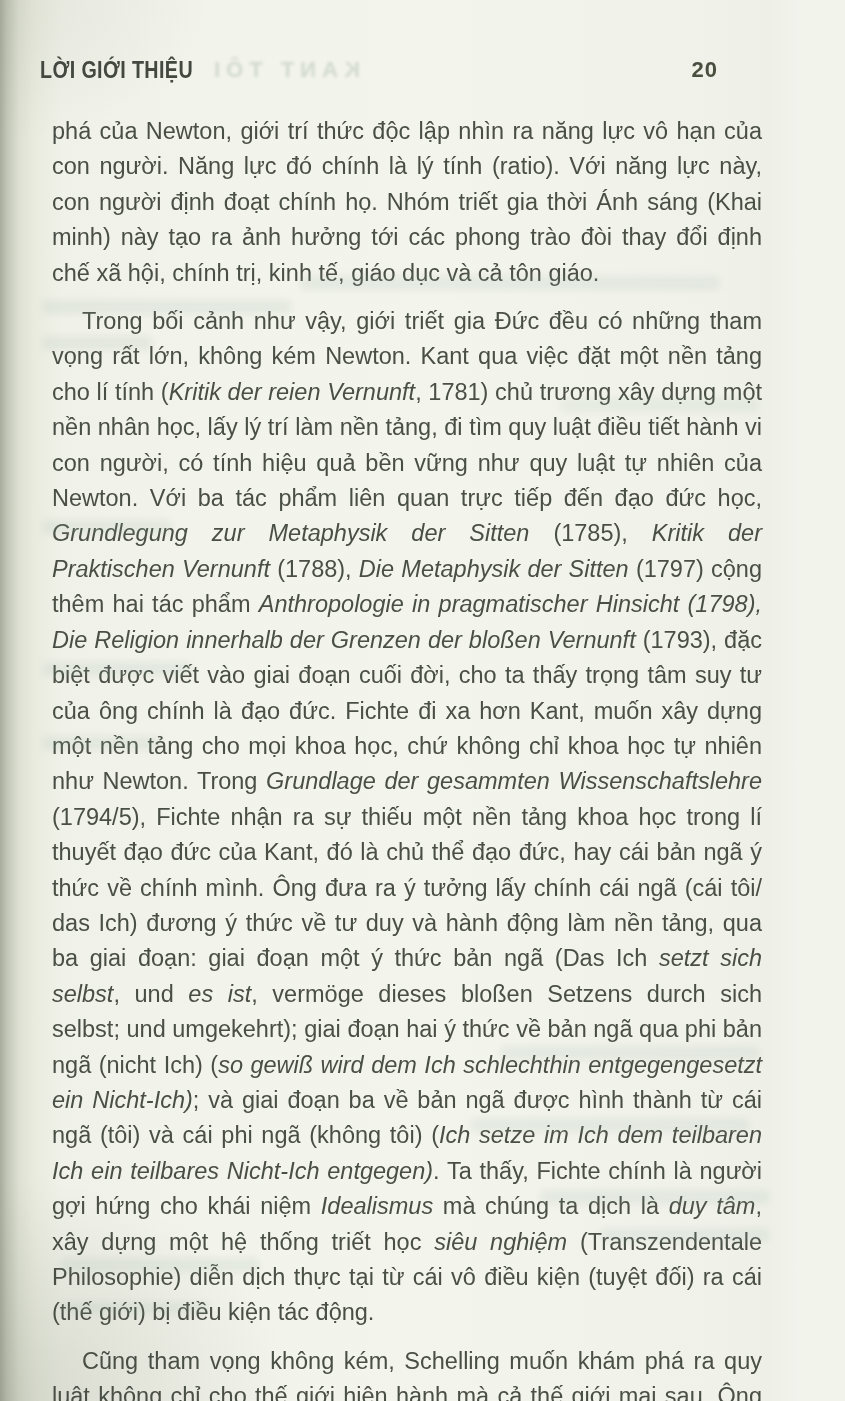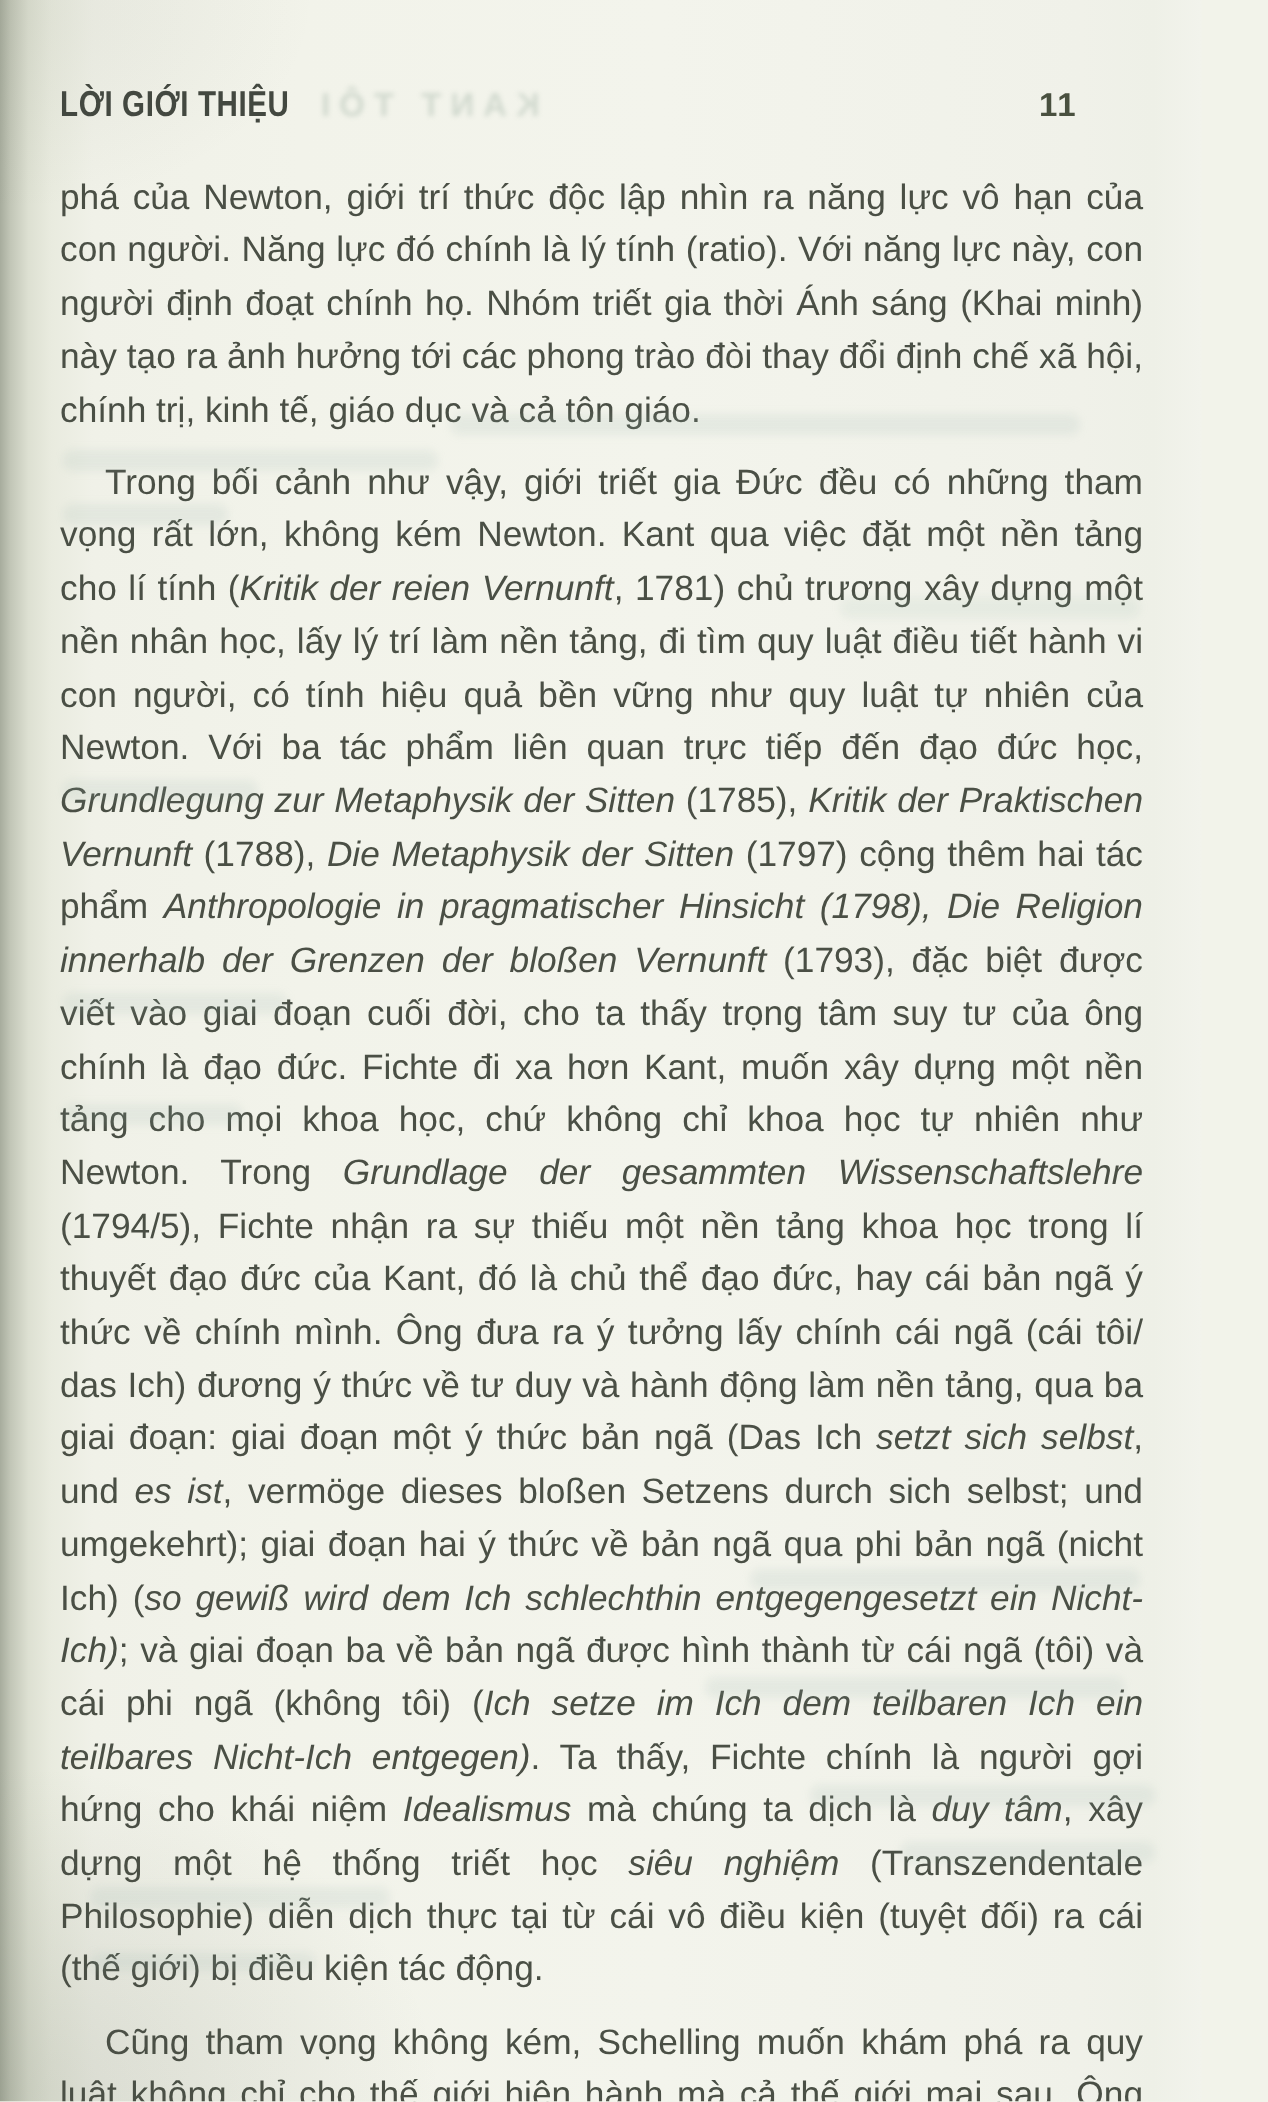--- a/index.html
+++ b/index.html
@@ -39,21 +39,21 @@
   }
   .page-number {
     position: absolute; right: 83px; top: 1px;
     font-size: 22px; font-weight: 700; color: #49503f; letter-spacing: 1px;
   }
   .body-text {
     position: absolute; top: 114px; left: 40px; width: 722px;
     font-size: 23.5px; line-height: 35.4px; color: #4a4f45;
     text-align: justify; text-justify: inter-word;
   }
-  .para { margin: 0 0 13px 0; }
+  .para { margin: 0 0 13px 12px; }
   .para.indent { text-indent: 30px; }
   .para em { }
   
   .s { position: absolute; height: 14px; border-radius: 8px;
        background: rgba(148,178,170,.14); filter: blur(3px); }
   .s1  { left: 300px; top: 276px; width: 420px; }
   .s2  { left: 42px;  top: 300px; width: 250px; }
   .s3  { left: 42px;  top: 336px; width: 110px; }
   .s4  { left: 560px; top: 398px; width: 200px; background: rgba(148,178,160,.11); }
   .s5  { left: 42px;  top: 520px; width: 130px; }
@@ -69,21 +69,21 @@
 </head>
 <body>
 
 <div class="page">
   <div class="edge-strip"></div>
   <div class="edge-line"></div>
 
   <div class="header">
     <span class="header-title">LỜI GIỚI THIỆU</span>
     <span class="ghost">KANT TÔI</span>
-    <span class="page-number">11</span>
+    <span class="page-number">20</span>
   </div>
 
   <div class="body-text">
       <p class="para"><span>phá của Newton, giới trí thức độc lập nhìn ra năng lực vô hạn của con người. Năng lực đó chính là lý tính (ratio). Với năng lực này, con người định đoạt chính họ. Nhóm triết gia thời Ánh sáng (Khai minh) này tạo ra ảnh hưởng tới các phong trào đòi thay đổi định chế xã hội, chính trị, kinh tế, giáo dục và cả tôn giáo.</span></p>
       <p class="para indent"><span>Trong bối cảnh như vậy, giới triết gia Đức đều có những tham vọng rất lớn, không kém Newton. Kant qua việc đặt một nền tảng cho lí tính (</span><em>Kritik der reien Vernunft</em><span>, 1781) chủ trương xây dựng một nền nhân học, lấy lý trí làm nền tảng, đi tìm quy luật điều tiết hành vi con người, có tính hiệu quả bền vững như quy luật tự nhiên của Newton. Với ba tác phẩm liên quan trực tiếp đến đạo đức học, </span><em>Grundlegung zur Metaphysik der Sitten</em><span> (1785), </span><em>Kritik der Praktischen Vernunft</em><span> (1788), </span><em>Die Metaphysik der Sitten</em><span> (1797) cộng thêm hai tác phẩm </span><em>Anthropologie in pragmatischer Hinsicht (1798), Die Religion innerhalb der Grenzen der bloßen Vernunft</em><span> (1793), đặc biệt được viết vào giai đoạn cuối đời, cho ta thấy trọng tâm suy tư của ông chính là đạo đức. Fichte đi xa hơn Kant, muốn xây dựng một nền tảng cho mọi khoa học, chứ không chỉ khoa học tự nhiên như Newton. Trong </span><em>Grundlage der gesammten Wissenschaftslehre</em><span> (1794/5), Fichte nhận ra sự thiếu một nền tảng khoa học trong lí thuyết đạo đức của Kant, đó là chủ thể đạo đức, hay cái bản ngã ý thức về chính mình. Ông đưa ra ý tưởng lấy chính cái ngã (cái tôi/ das Ich) đương ý thức về tư duy và hành động làm nền tảng, qua ba giai đoạn: giai đoạn một ý thức bản ngã (Das Ich </span><em>setzt sich selbst</em><span>, und </span><em>es ist</em><span>, vermöge dieses bloßen Setzens durch sich selbst; und umgekehrt); giai đoạn hai ý thức về bản ngã qua phi bản ngã (nicht Ich) (</span><em>so gewiß wird dem Ich schlechthin entgegengesetzt ein Nicht-Ich)</em><span>; và giai đoạn ba về bản ngã được hình thành từ cái ngã (tôi) và cái phi ngã (không tôi) (</span><em>Ich setze im Ich dem teilbaren Ich ein teilbares Nicht-Ich entgegen)</em><span>. Ta thấy, Fichte chính là người gợi hứng cho khái niệm </span><em>Idealismus</em><span> mà chúng ta dịch là </span><em>duy tâm</em><span>, xây dựng một hệ thống triết học </span><em>siêu nghiệm</em><span> (Transzendentale Philosophie) diễn dịch thực tại từ cái vô điều kiện (tuyệt đối) ra cái (thế giới) bị điều kiện tác động.</span></p>
       <p class="para indent"><span>Cũng tham vọng không kém, Schelling muốn khám phá ra quy luật không chỉ cho thế giới hiện hành mà cả thế giới mai sau. Ông chú ý đến</span></p>
     </div>
 
   <div class="s s1"></div>
   <div class="s s2"></div>

